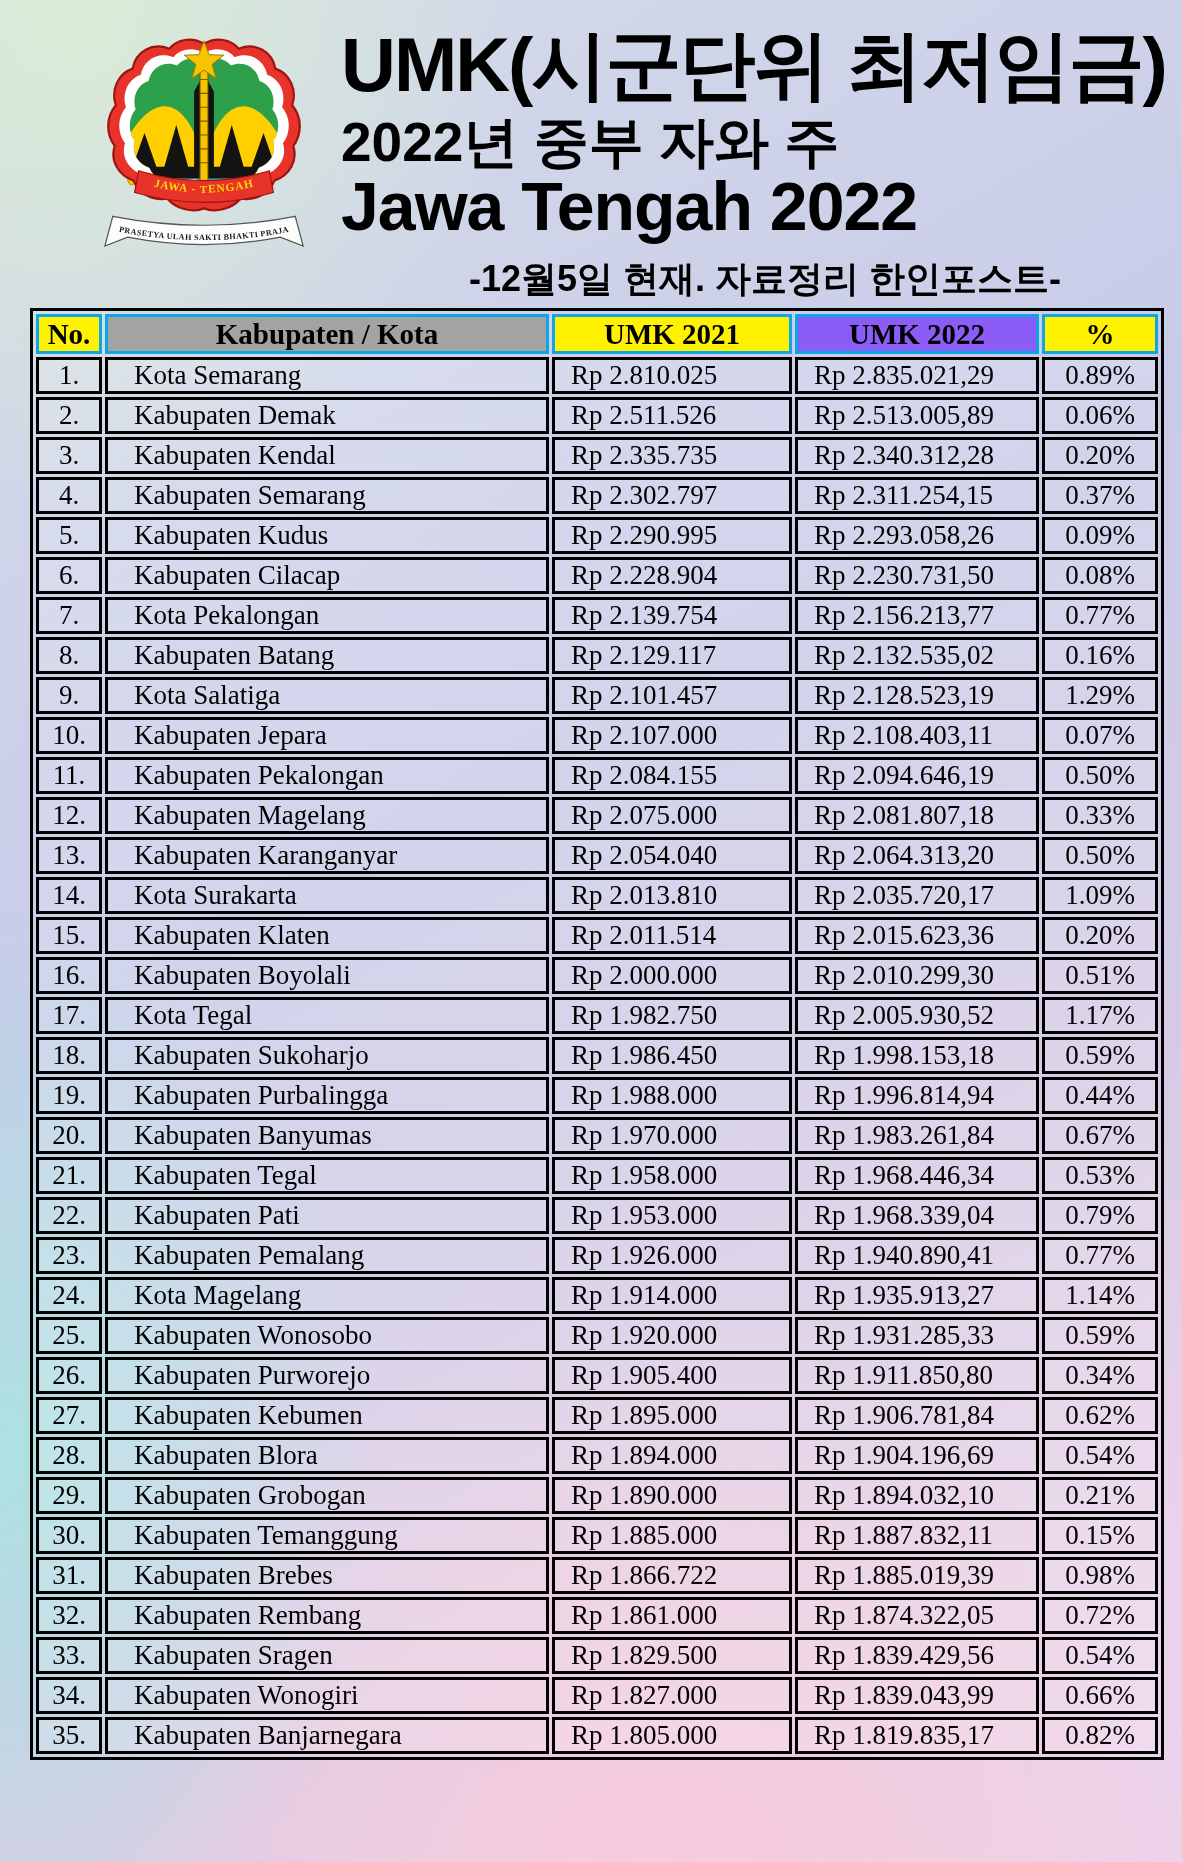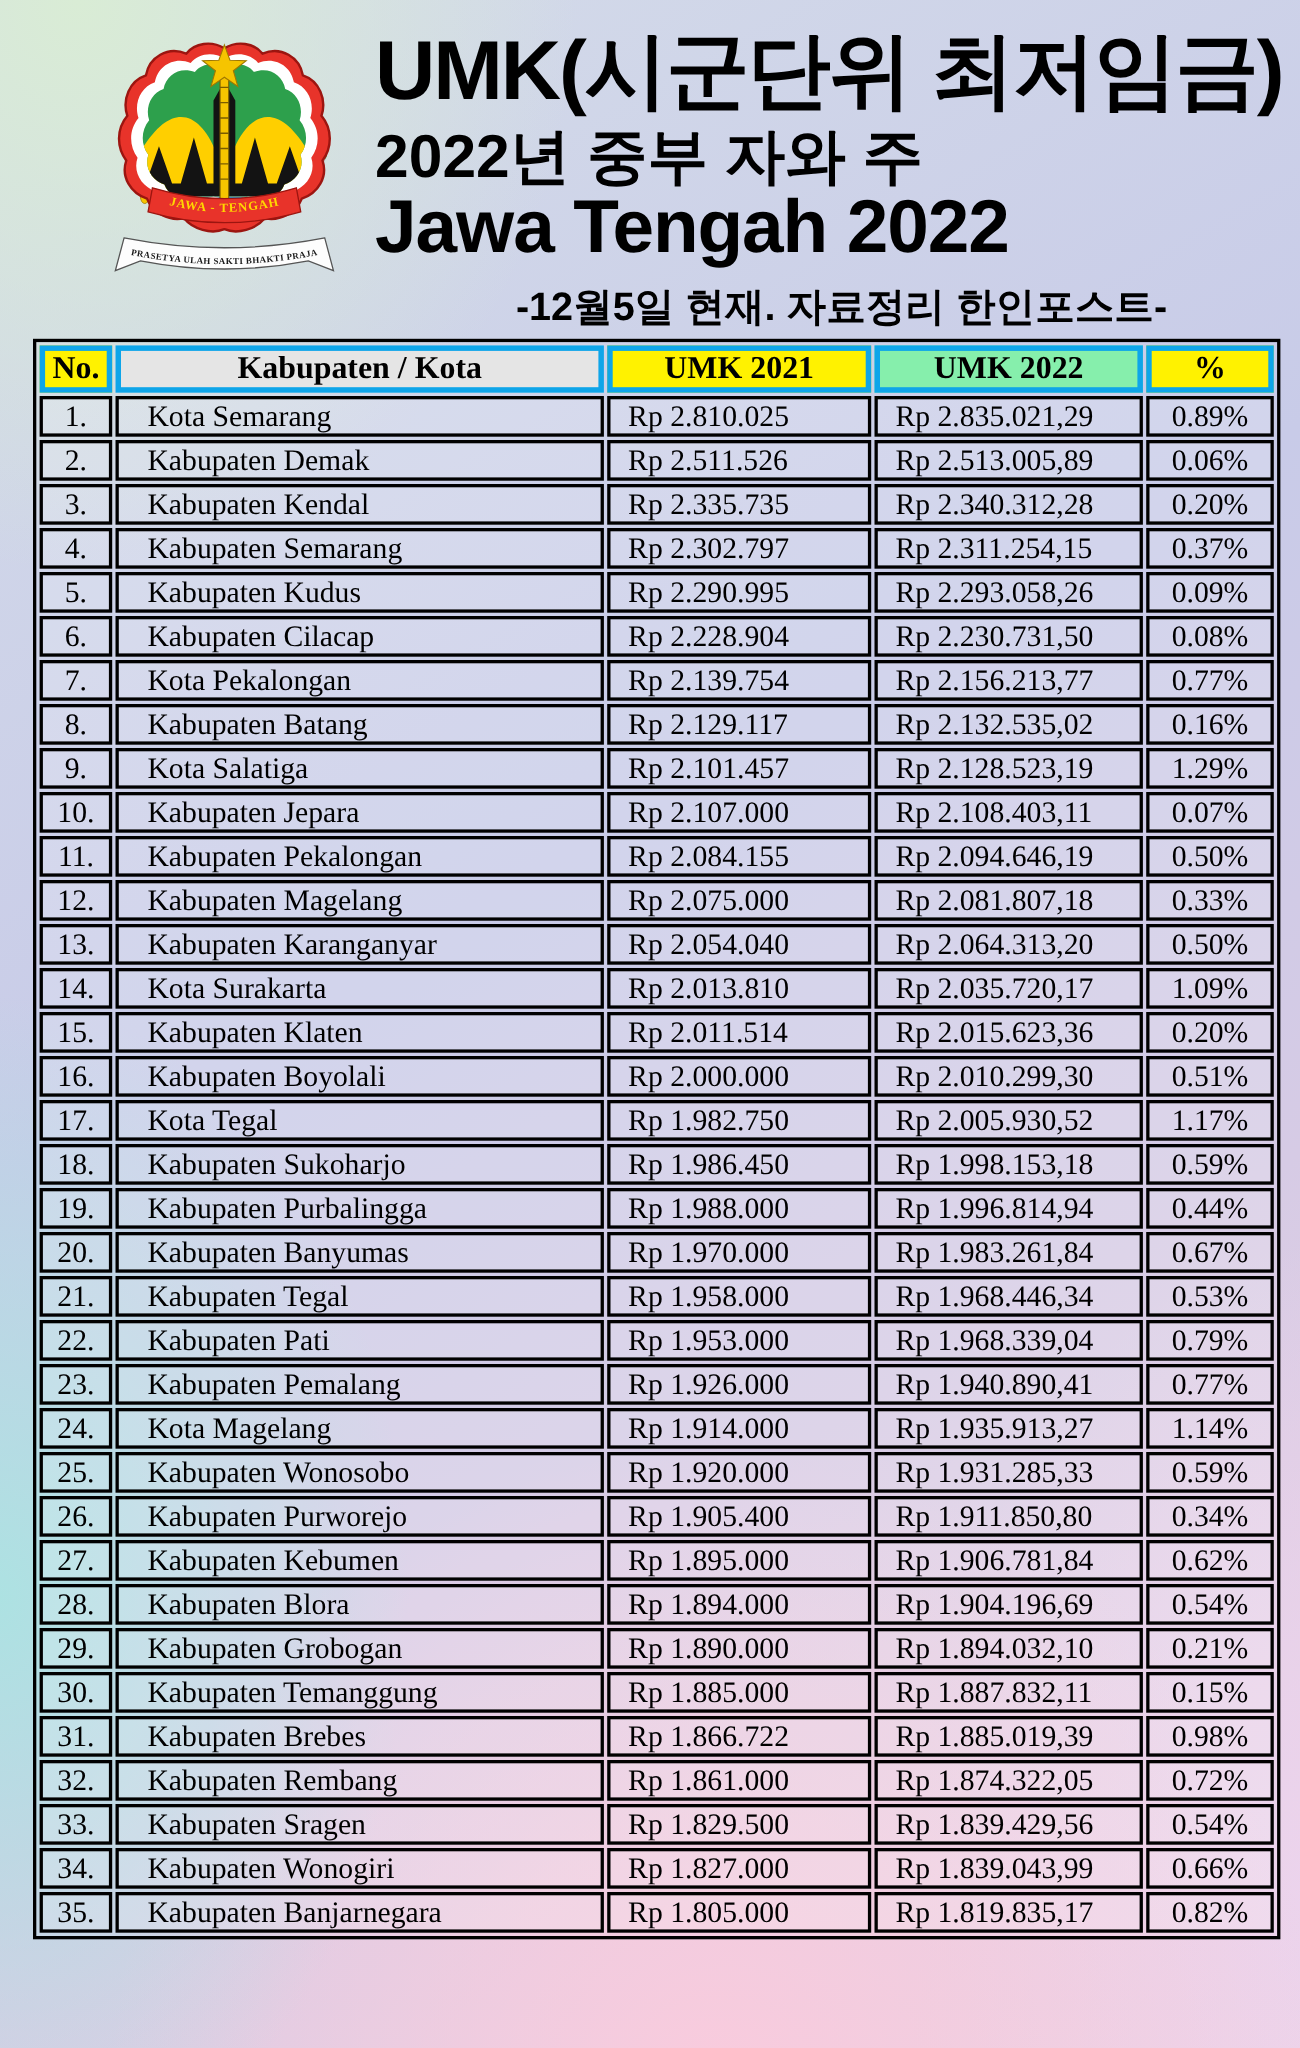--- a/index.html
+++ b/index.html
@@ -42,21 +42,21 @@
     border-collapse:separate; border-spacing:3px;
     border:3px solid #000;
     table-layout:fixed;
   }
   col.c-no   { width:66px;  }
   col.c-name { width:444px; }
   col.c-21   { width:240px; }
   col.c-22   { width:244px; }
   col.c-pct  { width:116px; }
   th {
-    border:5px solid #0ea5e9;
+    border:3px solid #0ea5e9;
     font-weight:bold; font-size:29px;
     height:40px; text-align:center; vertical-align:middle;
   }
   td {
     border:3px solid #000;
     font-size:27px; height:32px; vertical-align:middle;
     background:rgba(255,255,255,0.18);
   }
   td.no  { text-align:center; }
   td.name{ text-align:left; padding-left:26px; }
@@ -164,23 +164,23 @@
   <colgroup>
     <col class="c-no">
       <col class="c-name">
       <col class="c-21">
       <col class="c-22">
       <col class="c-pct">
   </colgroup>
   <thead>
     <tr>
       <th class="hdr" style="background: rgb(255, 242, 0);">No.</th>
-      <th class="hdr" style="background: #e5e5e5; text-align: center;">Kabupaten / Kota</th>
+      <th class="hdr" style="background: #a3a3a3; text-align: center;">Kabupaten / Kota</th>
       <th class="hdr" style="background: rgb(255, 242, 0);">UMK 2021</th>
-      <th class="hdr" style="background: #86efac;">UMK 2022</th>
+      <th class="hdr" style="background: #8b5cf6;">UMK 2022</th>
       <th class="hdr" style="background: rgb(255, 242, 0);">%</th>
     </tr>
   </thead>
   <tbody>
       <tr>
         <td class="no">1.</td>
         <td class="name">Kota Semarang</td>
         <td class="umk2021">Rp 2.810.025</td>
         <td class="umk2022">Rp 2.835.021,29</td>
         <td class="pct">0.89%</td>

